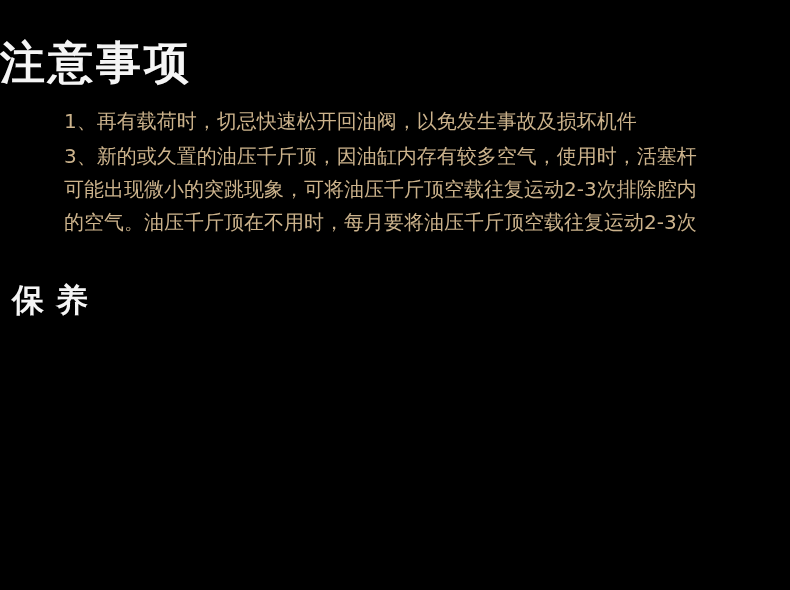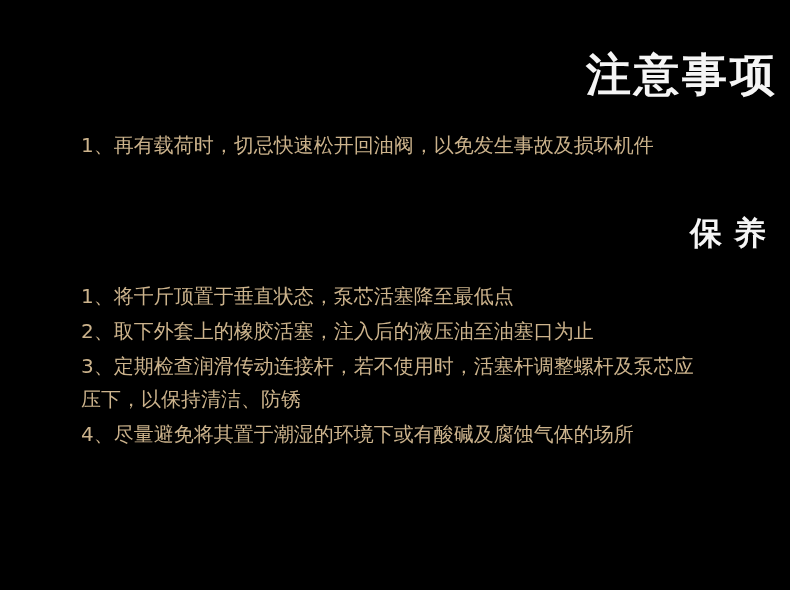--- a/index.html
+++ b/index.html
@@ -9,64 +9,58 @@
   }
   .page {
     position: relative;
     width: 790px;
     height: 590px;
     background: #000000;
     overflow: hidden;
     font-family: "DejaVu Sans", "Liberation Sans", sans-serif;
   }
   .section-title {
-    margin: 12px;
+    margin: 0;
     color: #f5f5f5;
     font-family: "DejaVu Serif", "Liberation Serif", serif;
     font-weight: 700;
     font-size: 45px;
     line-height: 1.1;
-    text-align: right;
+    text-align: left;
     letter-spacing: 3px;
   }
   .title-precautions {
     padding-top: 38px;
   }
   .title-maintenance {
     padding-top: 42px;
     letter-spacing: 12px;
     text-indent: 12px; 
     font-size: 32px;
   }
   .items {
     padding: 17px 88px 0 64px;
-    margin-left: 17px;
   }
   .item {
     margin: 0 0 2px 0;
     color: #ccb38c;
     font-size: 20px;
     line-height: 33px;
     text-align: left;
     word-break: break-all;
   }
 </style>
 </head>
 <body>
 
 <div class="page">
 
   <h1 class="section-title title-precautions">注意事项</h1>
 
   <div class="items">
     <p class="item">1、再有载荷时，切忌快速松开回油阀，以免发生事故及损坏机件</p>
+    <p class="item">3、新的或久置的油压千斤顶，因油缸内存有较多空气，使用时，活塞杆可能出现微小的突跳现象，可将油压千斤顶空载往复运动2-3次排除腔内的空气。油压千斤顶在不用时，每月要将油压千斤顶空载往复运动2-3次</p>
   </div>
 
   <h1 class="section-title title-maintenance">保养</h1>
 
-  <div class="items">
-    <p class="item">1、将千斤顶置于垂直状态，泵芯活塞降至最低点</p>
-    <p class="item">2、取下外套上的橡胶活塞，注入后的液压油至油塞口为止</p>
-    <p class="item">3、定期检查润滑传动连接杆，若不使用时，活塞杆调整螺杆及泵芯应压下，以保持清洁、防锈</p>
-    <p class="item">4、尽量避免将其置于潮湿的环境下或有酸碱及腐蚀气体的场所</p>
-  </div>
 
 </div>
 
 </body></html>

